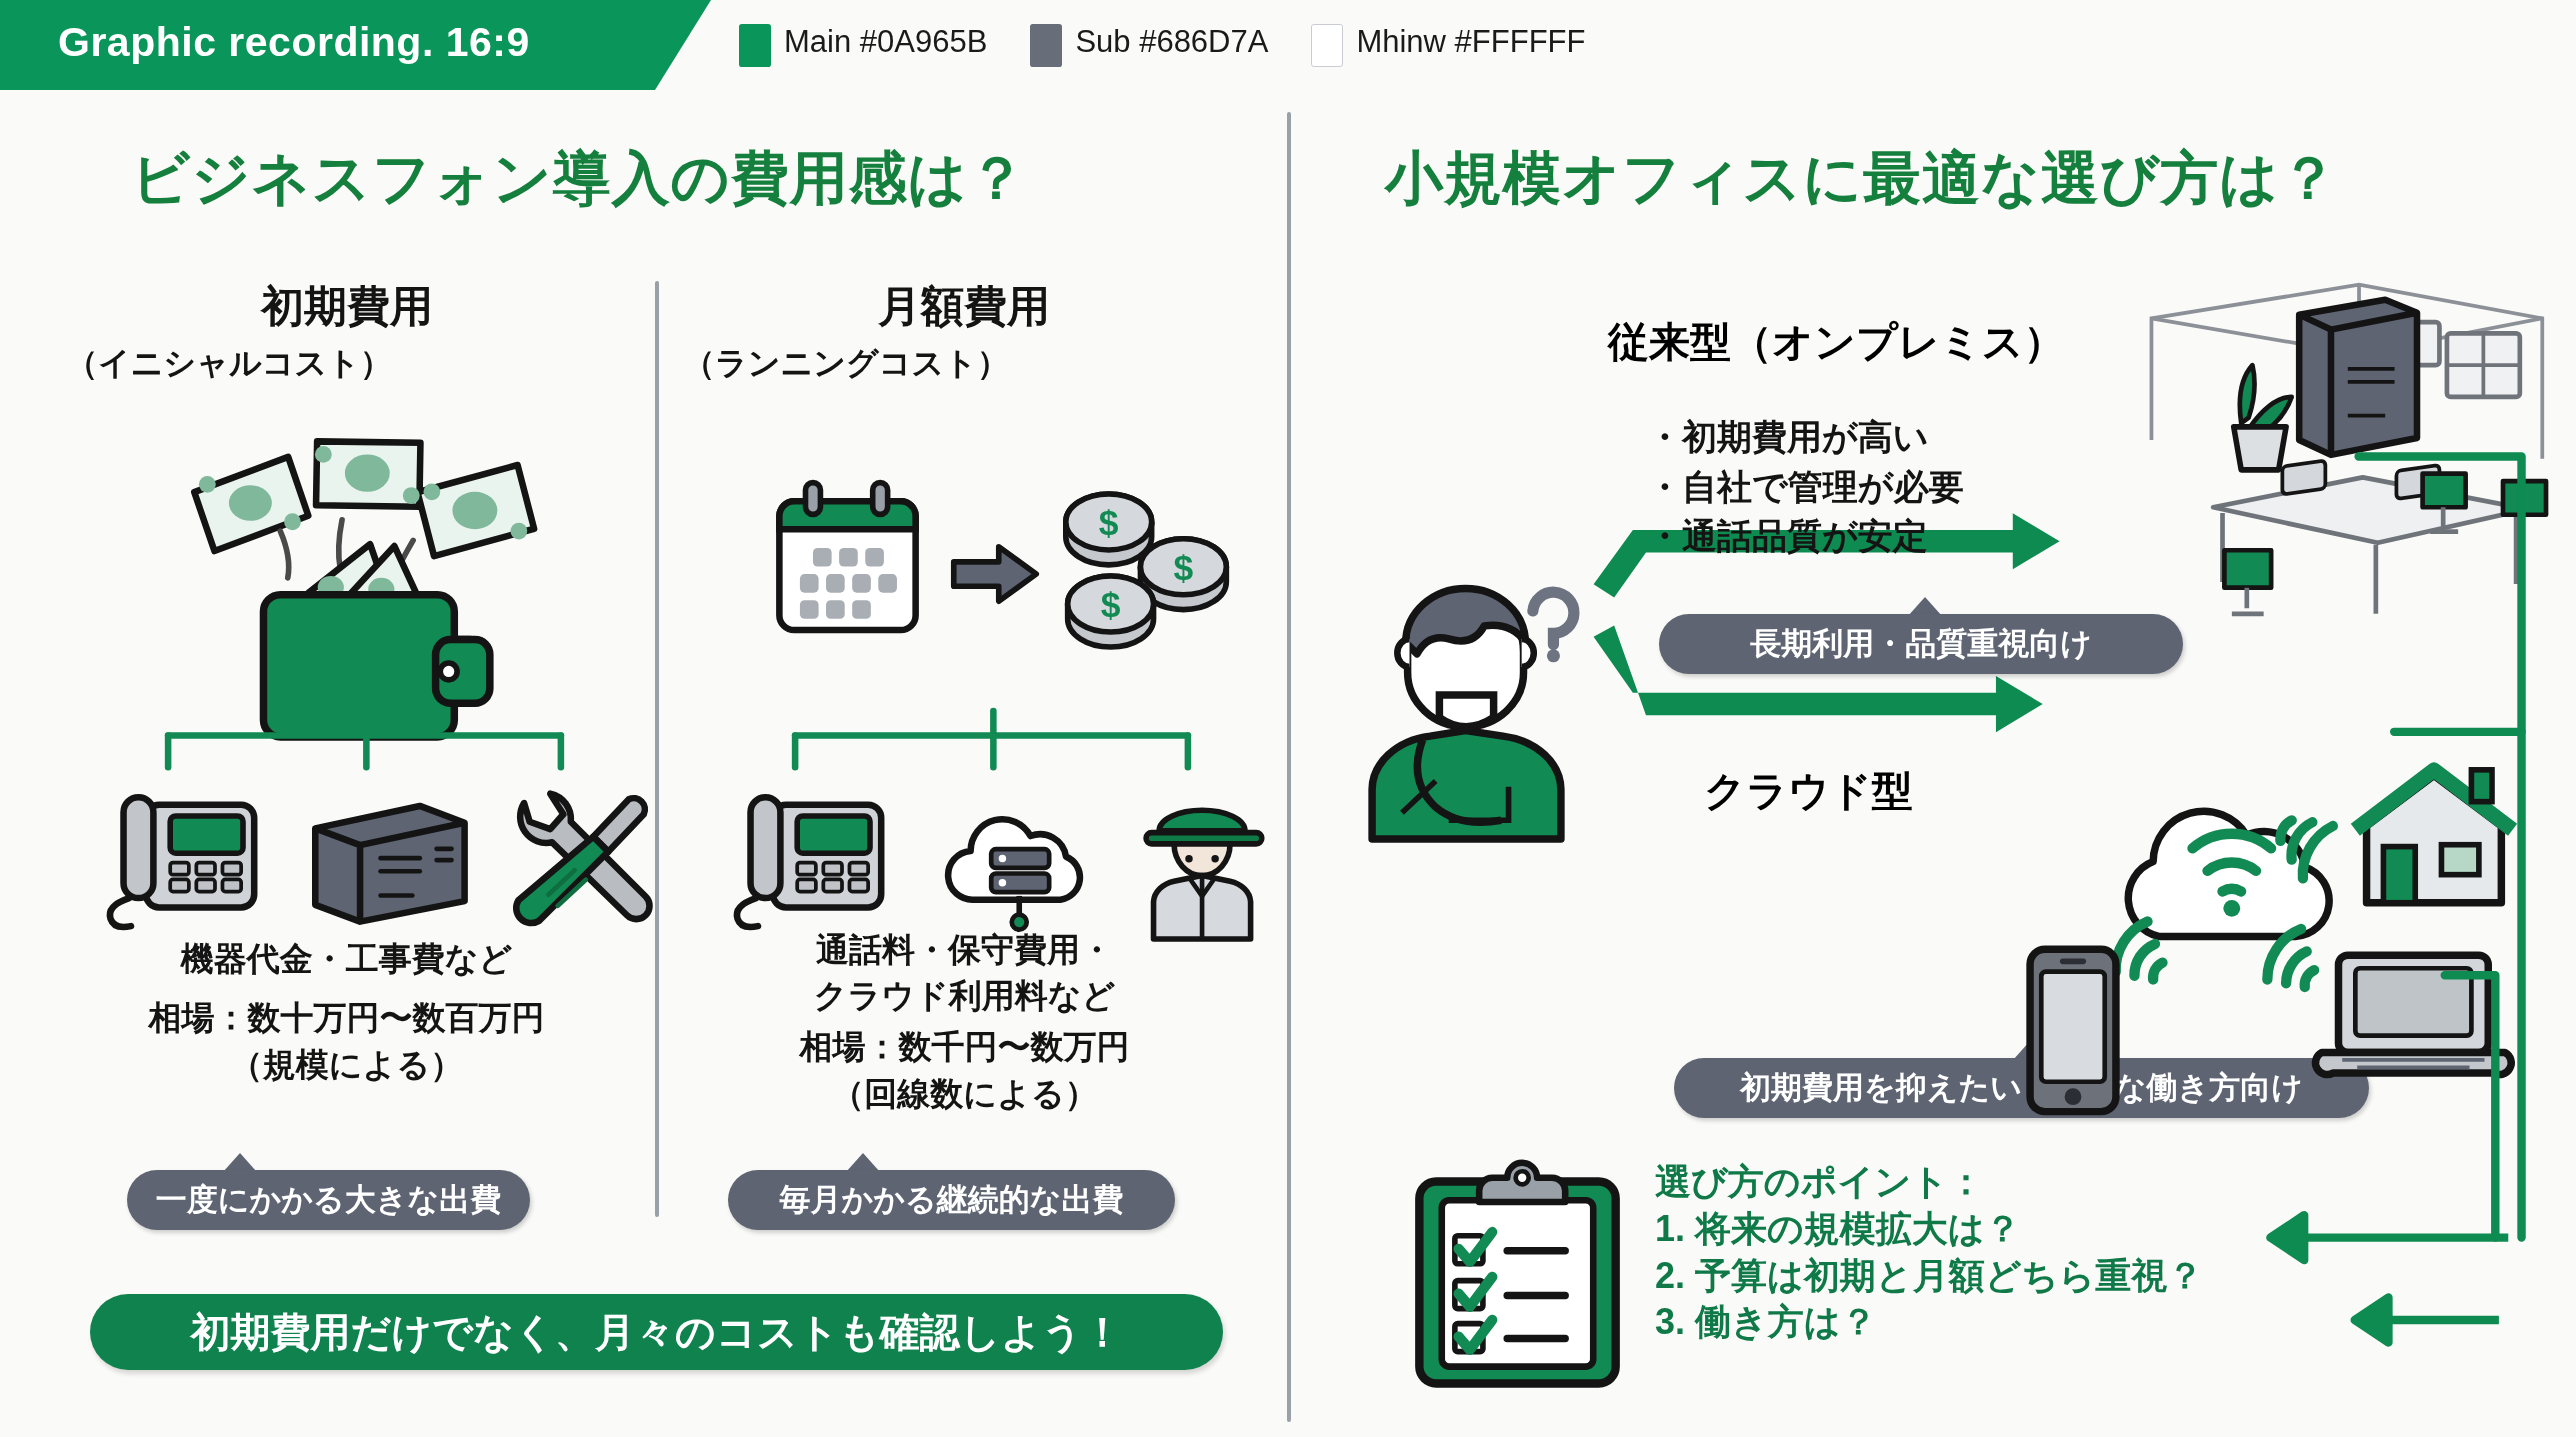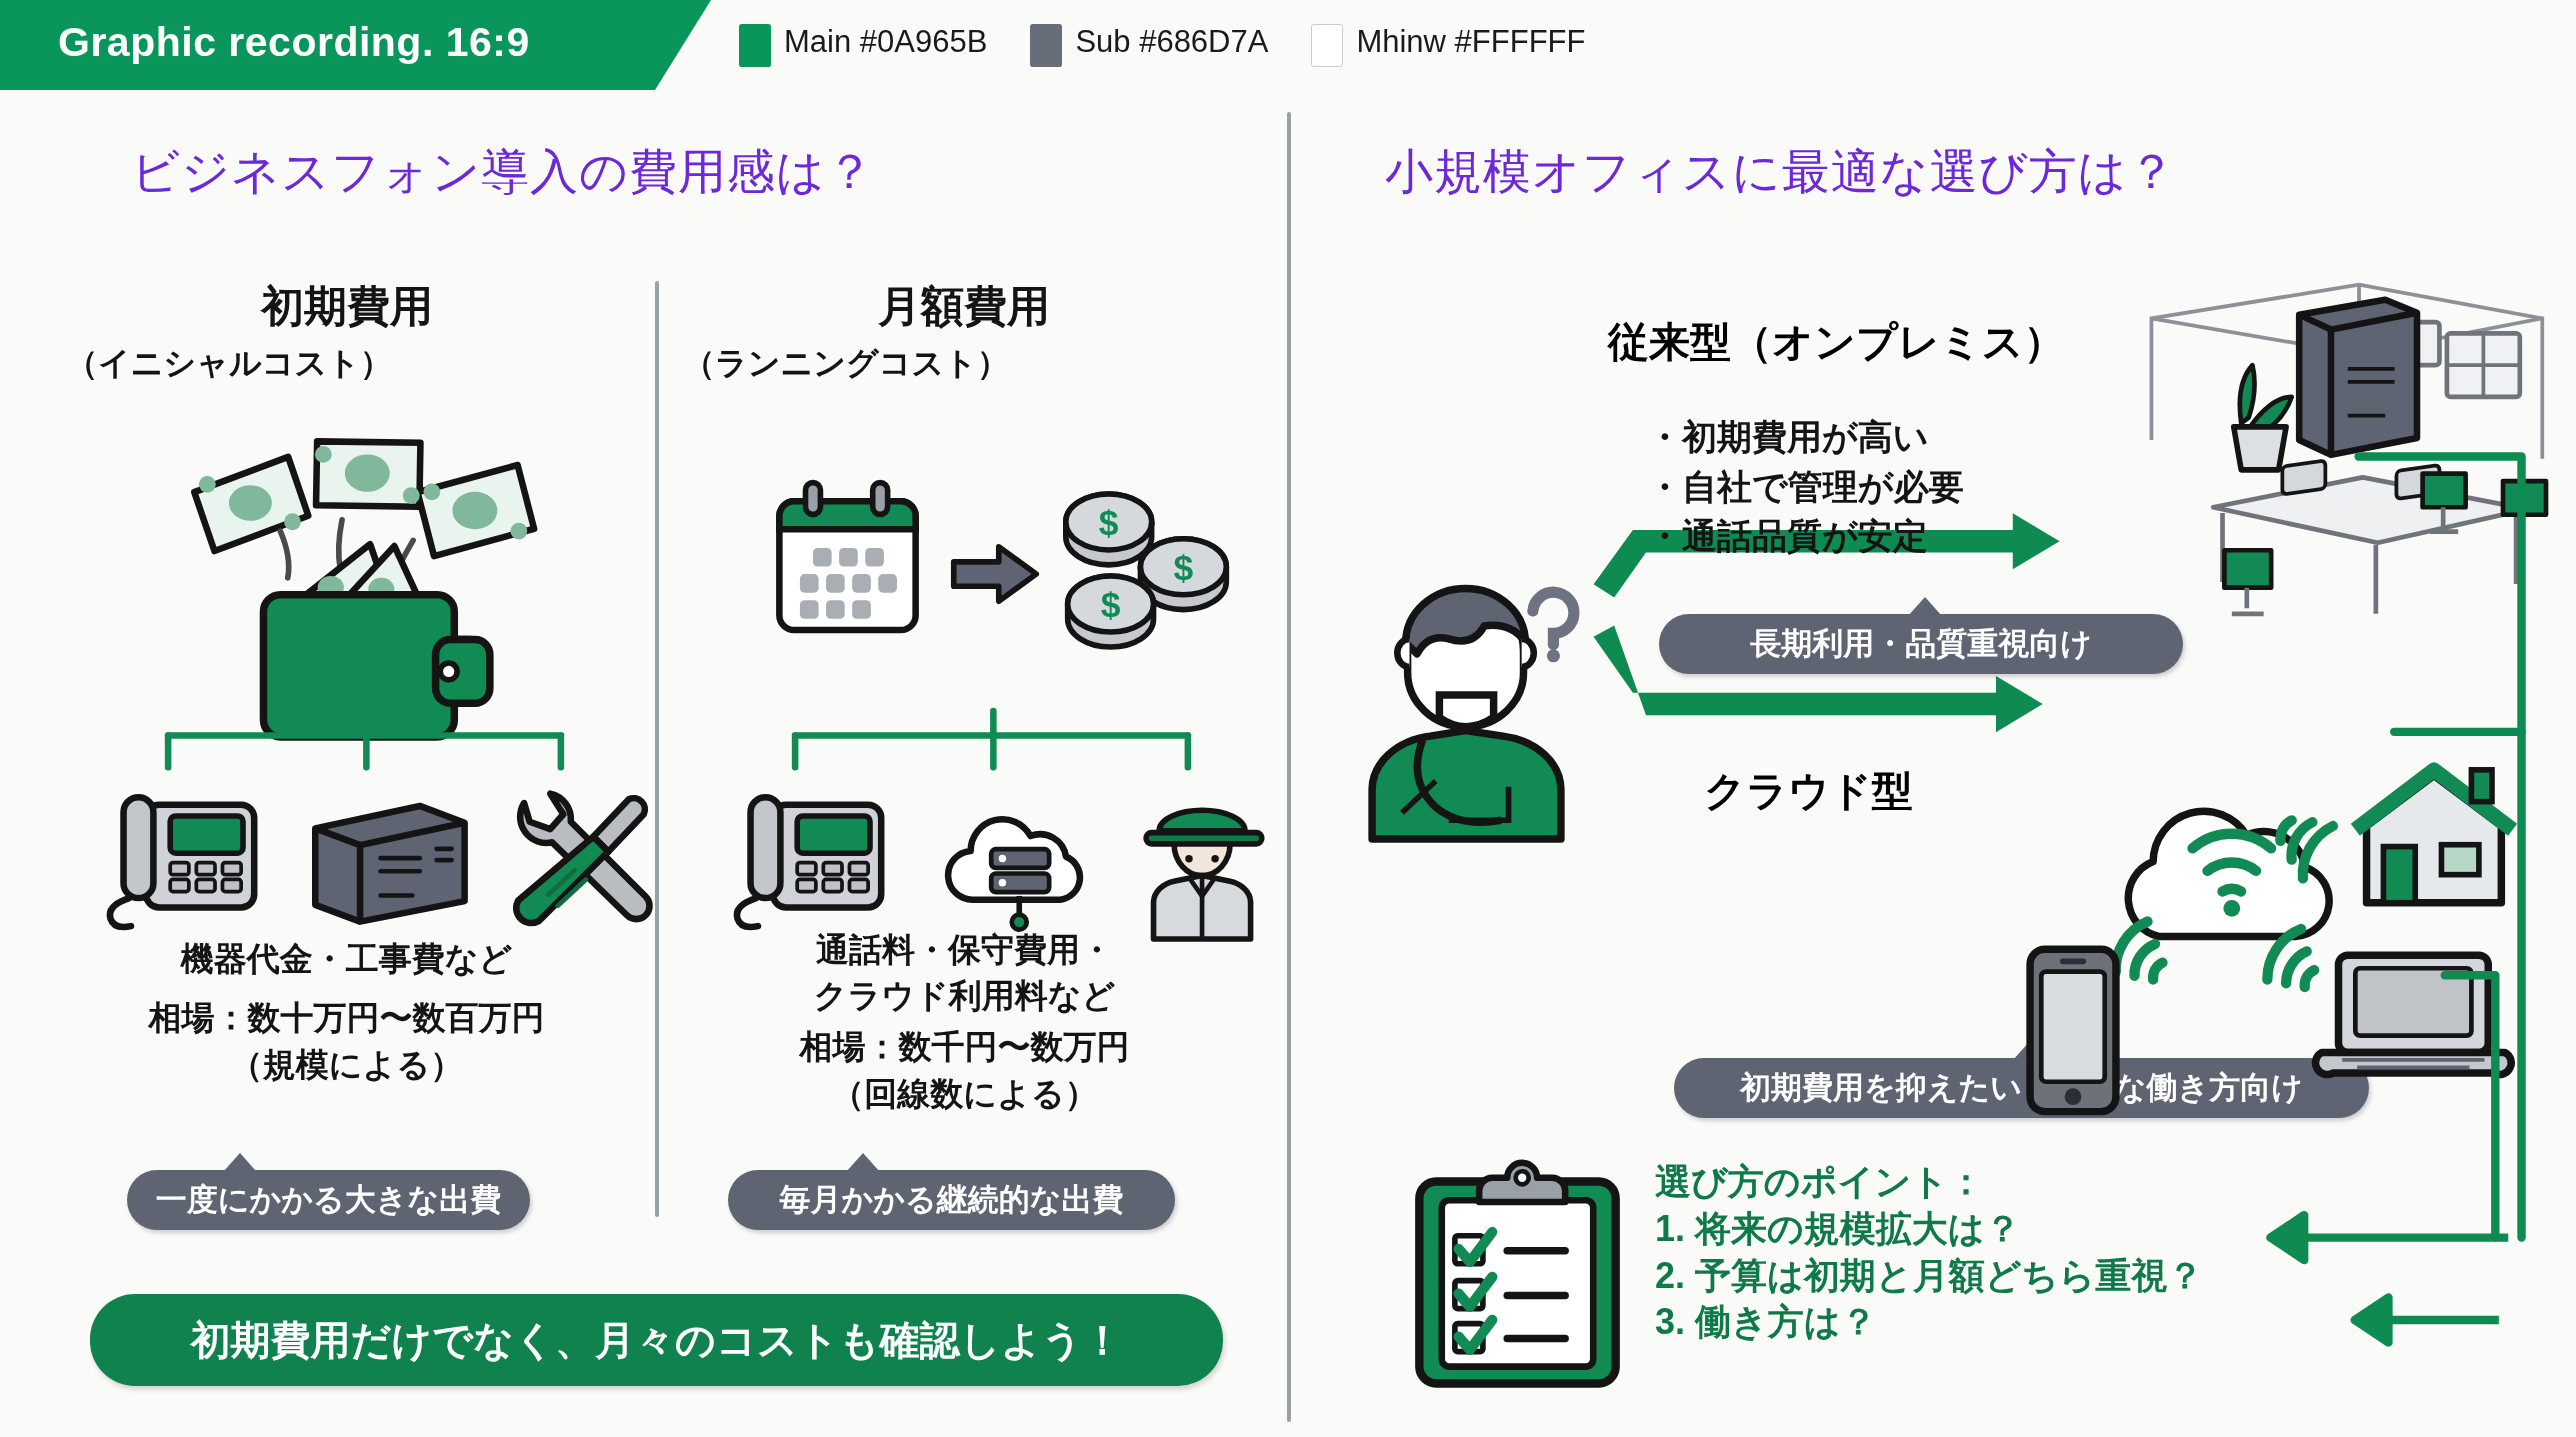--- a/index.html
+++ b/index.html
@@ -31,21 +31,21 @@
   .sw-white{ background: #FFFFFF; border: 1.9px solid #C9CCD2; }
   .legend-label { font-size: 31px; color: #1A1A1A; white-space: nowrap; }
 
   
   .v-divider { position: absolute; background: #9AA0A8; width: 3.7px; border-radius: 1.9px; }
   .divider-main { left: 1287px; top: 112px; height: 1310px; }
   .divider-mid  { left: 655px;  top: 281px; height: 936px; width: 3.7px; }
 
   
   .panel-title {
-    position: absolute; font-size: 48px; font-weight: normal; color: #6d28d9;
+    position: absolute; font-size: 58px; font-weight: bold; color: #15803d;
     white-space: nowrap; letter-spacing: 0.9px;
   }
   .title-left  { top: 140px; left: 131px; }
   .title-right { top: 140px; left: 1385px; }
 
   .col-title {
     position: absolute; text-align: center; width: 562px;
     font-size: 43px; font-weight: bold; color: #141414; line-height: 1.2;
   }
   .col-sub {
@@ -309,21 +309,21 @@
   </svg>
 
   <div class="body-text" style="top:927px;  left:665px;">通話料・保守費用・</div>
   <div class="body-text" style="top:973px; left:665px;">クラウド利用料など</div>
   <div class="body-text" style="top:1024px; left:665px;">相場：数千円〜数万円</div>
   <div class="body-text" style="top:1071px; left:665px;">（回線数による）</div>
 
   <div class="pill-notch" style="top:1153px; left:846px;"></div>
   <div class="pill" style="top:1170px; left:728px; width:447px;">毎月かかる継続的な出費</div>
 
-  <div class="banner" style="top:1294px; left:90px; width:1133px; height:92px;">初期費用だけでなく、月々のコストも確認しよう！</div>
+  <div class="banner" style="top:1294px; left:90px; width:1133px; height:76px;">初期費用だけでなく、月々のコストも確認しよう！</div>
 
   <div class="panel-title title-right">小規模オフィスに最適な選び方は？</div>
 
   <svg class="abs" style="top:562px; left:1359px;" width="215" height="281" viewBox="0 0 230 300">
     <path d="M52 96 a62 64 0 0 1 124 0 v22 a62 58 0 0 1 -124 0 z" fill="#FFFFFF" stroke="#141414" stroke-width="8"></path>
     <path d="M50 86 a64 58 0 0 1 128 0 q-14 -22 -44 -18 q-12 22 -38 14 q-22 -6 -34 16 z" fill="#5E6472" stroke="#141414" stroke-width="8" stroke-linejoin="round"></path>
     <path d="M54 112 a13 15 0 0 1 0 -30" fill="#FFFFFF" stroke="#141414" stroke-width="7"></path>
     <path d="M174 112 a13 15 0 0 0 0 -30" fill="#FFFFFF" stroke="#141414" stroke-width="7"></path>
     <path d="M86 166 q28 20 58 0 l0 -24 h-58 z" fill="#FFFFFF" stroke="#141414" stroke-width="8"></path>
     <path d="M14 296 v-52 a74 58 0 0 1 62 -58 l38 -6 l40 6 a74 58 0 0 1 62 58 v52 z" fill="#128A53" stroke="#141414" stroke-width="8" stroke-linejoin="round"></path>

